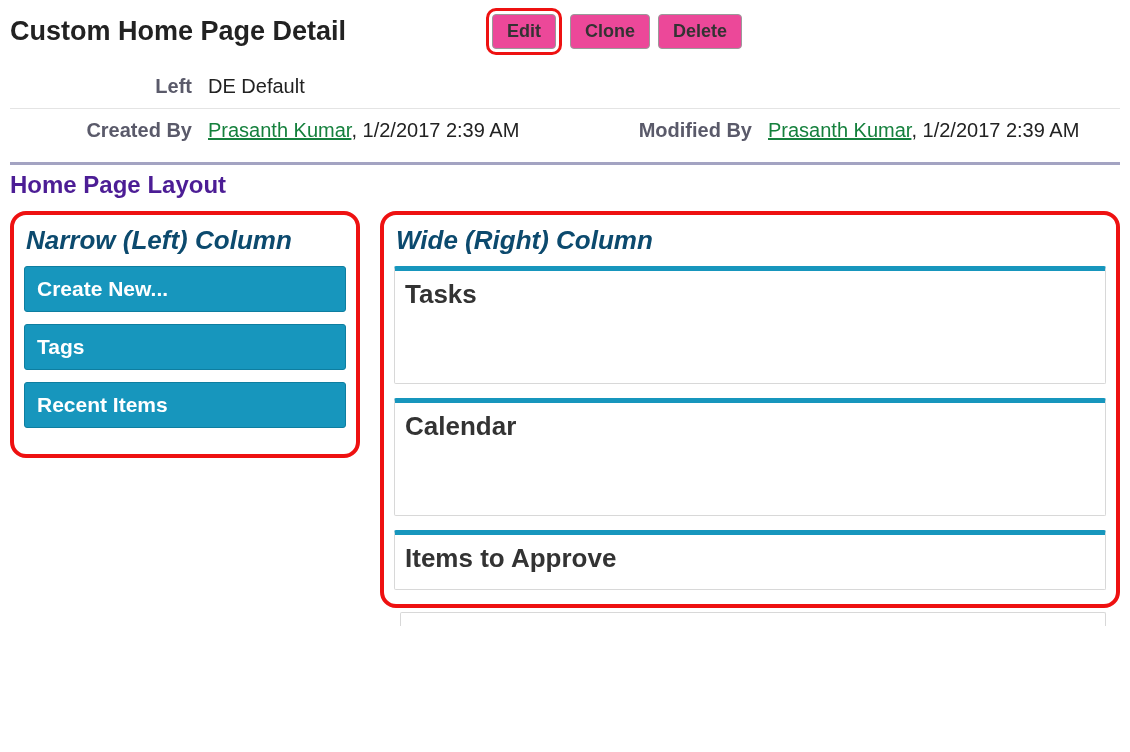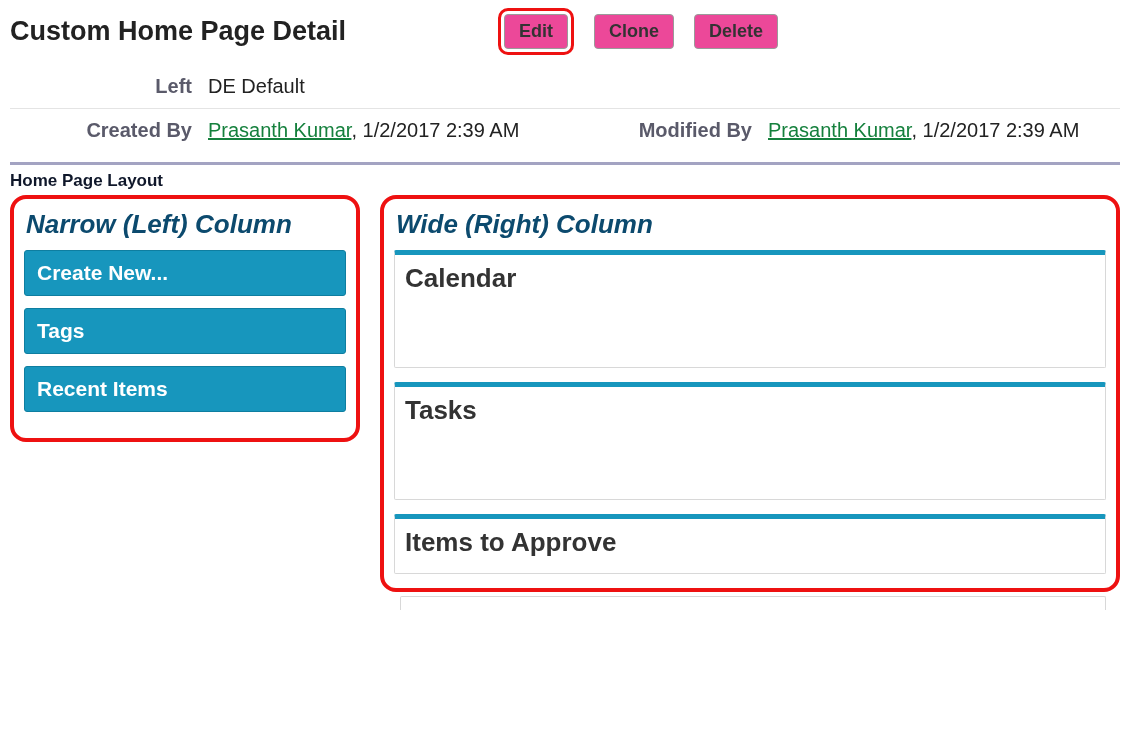--- a/index.html
+++ b/index.html
@@ -7,21 +7,21 @@
     margin: 0;
     padding: 8px 10px;
     font-family: Arial, Helvetica, sans-serif;
     background: #fff;
     color: #222;
     width: 1130px;
   }
   .header-row {
     display: flex;
     align-items: center;
-    gap: 12px;
+    gap: 0;
     margin-bottom: 10px;
   }
   .page-title {
     font-size: 27px;
     font-weight: bold;
     color: #222;
     margin: 0;
     margin-right: 140px;
   }
   .btn {
@@ -65,24 +65,24 @@
     color: #15803d;
     text-decoration: underline;
     cursor: pointer;
   }
   .section-divider {
     border: none;
     border-top: 3px solid #a3a3c2;
     margin: 10px 0 6px 0;
   }
   .section-title {
-    font-size: 17px;
+    font-size: 24px;
     font-weight: bold;
-    color: #0f172a;
-    margin: 4px 0 4px 0;
+    color: #4c1d95;
+    margin: 4px 0 12px 0;
   }
   .layout-row {
     display: flex;
     gap: 20px;
     align-items: flex-start;
   }
   .col-box {
     border: 4px solid #e11;
     border-radius: 16px;
     padding: 8px 10px 14px 10px;
@@ -172,24 +172,24 @@
   <div class="col-box narrow-col">
     <div class="col-title">Narrow (Left) Column</div>
     <div class="narrow-item">Create New...</div>
     <div class="narrow-item">Tags</div>
     <div class="narrow-item" style="margin-bottom:12px;">Recent Items</div>
   </div>
 
   <div class="col-box wide-col">
     <div class="col-title">Wide (Right) Column</div>
     <div class="wide-item">
-      <div class="wide-item-title">Calendar</div>
+      <div class="wide-item-title">Tasks</div>
     </div>
     <div class="wide-item">
-      <div class="wide-item-title">Tasks</div>
+      <div class="wide-item-title">Calendar</div>
     </div>
     <div class="wide-item" style="min-height:60px; margin-bottom:0;">
       <div class="wide-item-title">Items to Approve</div>
     </div>
   </div>
 
 </div>
 
 <div class="ghost-item"></div>
 

